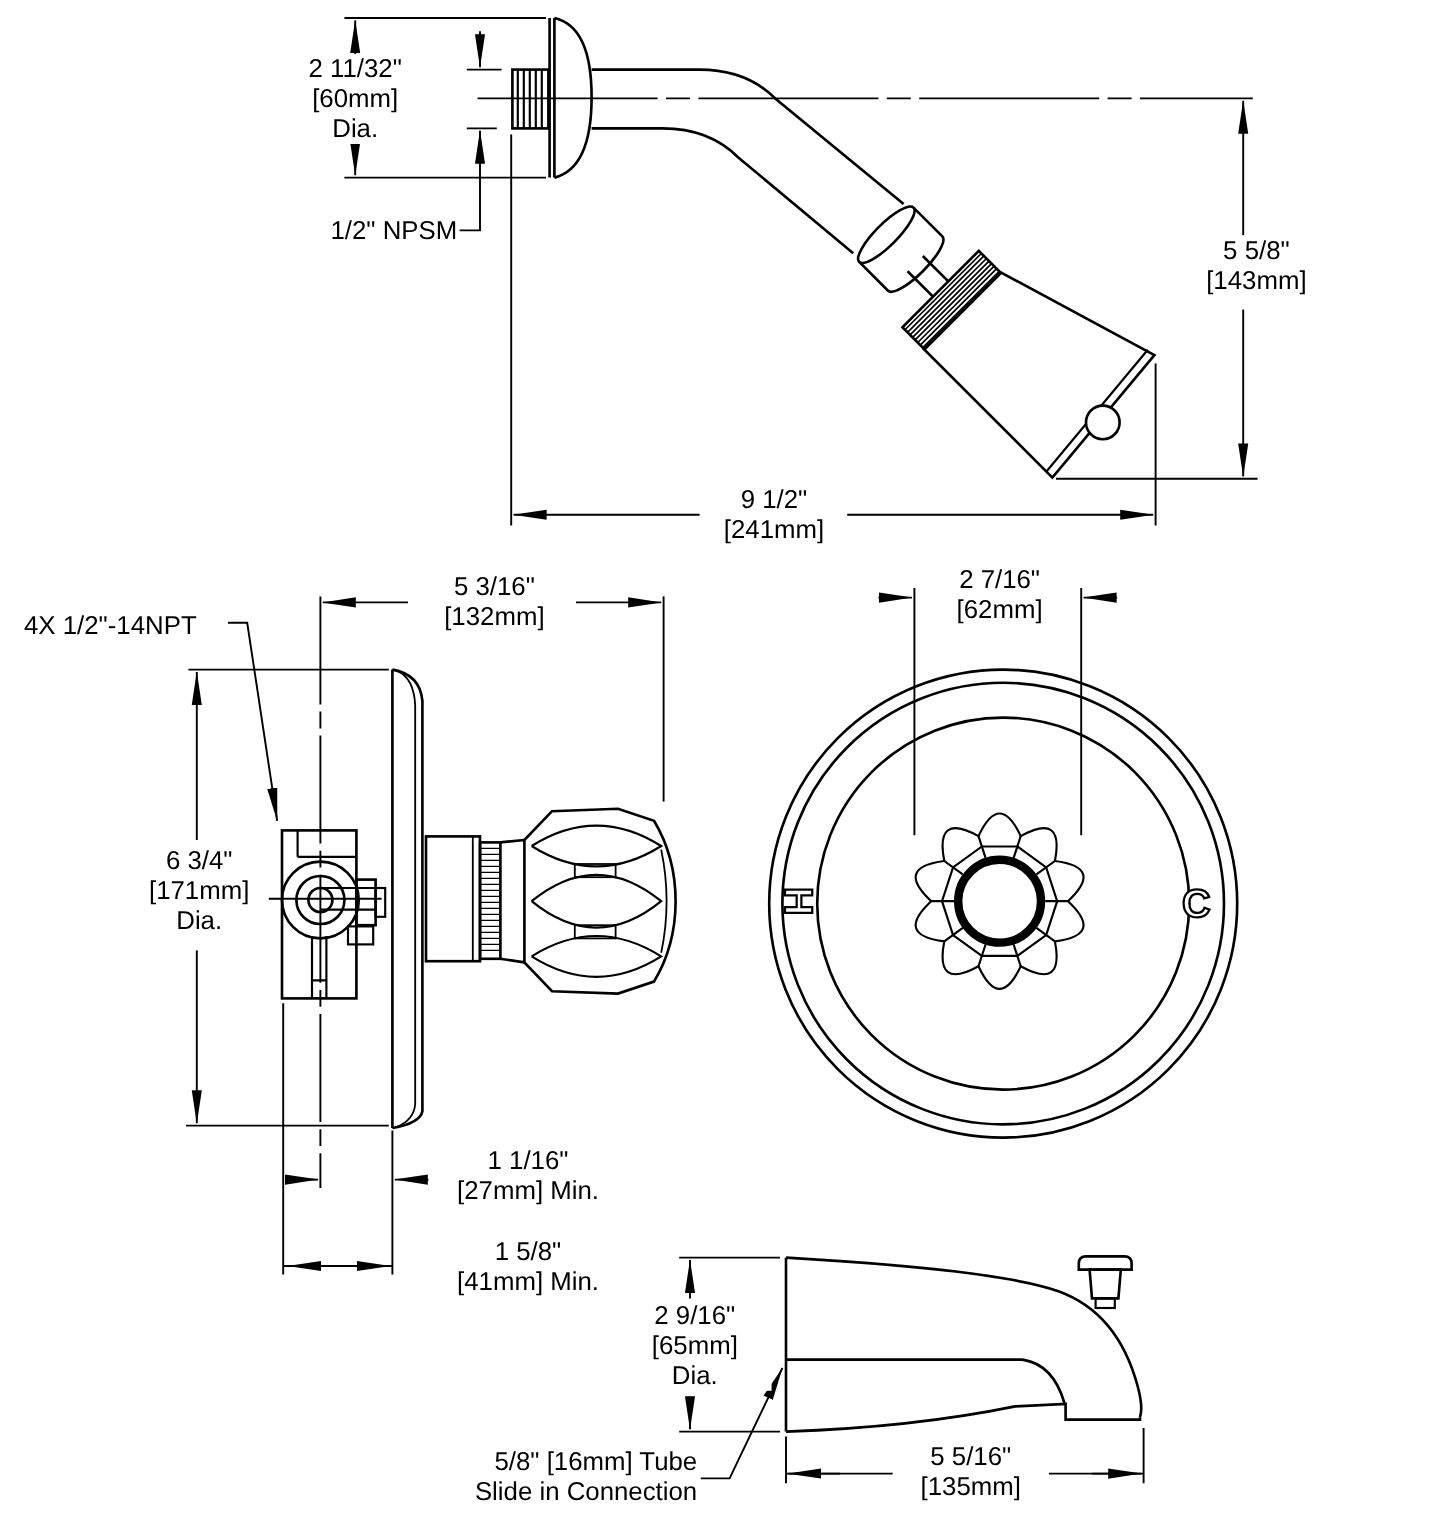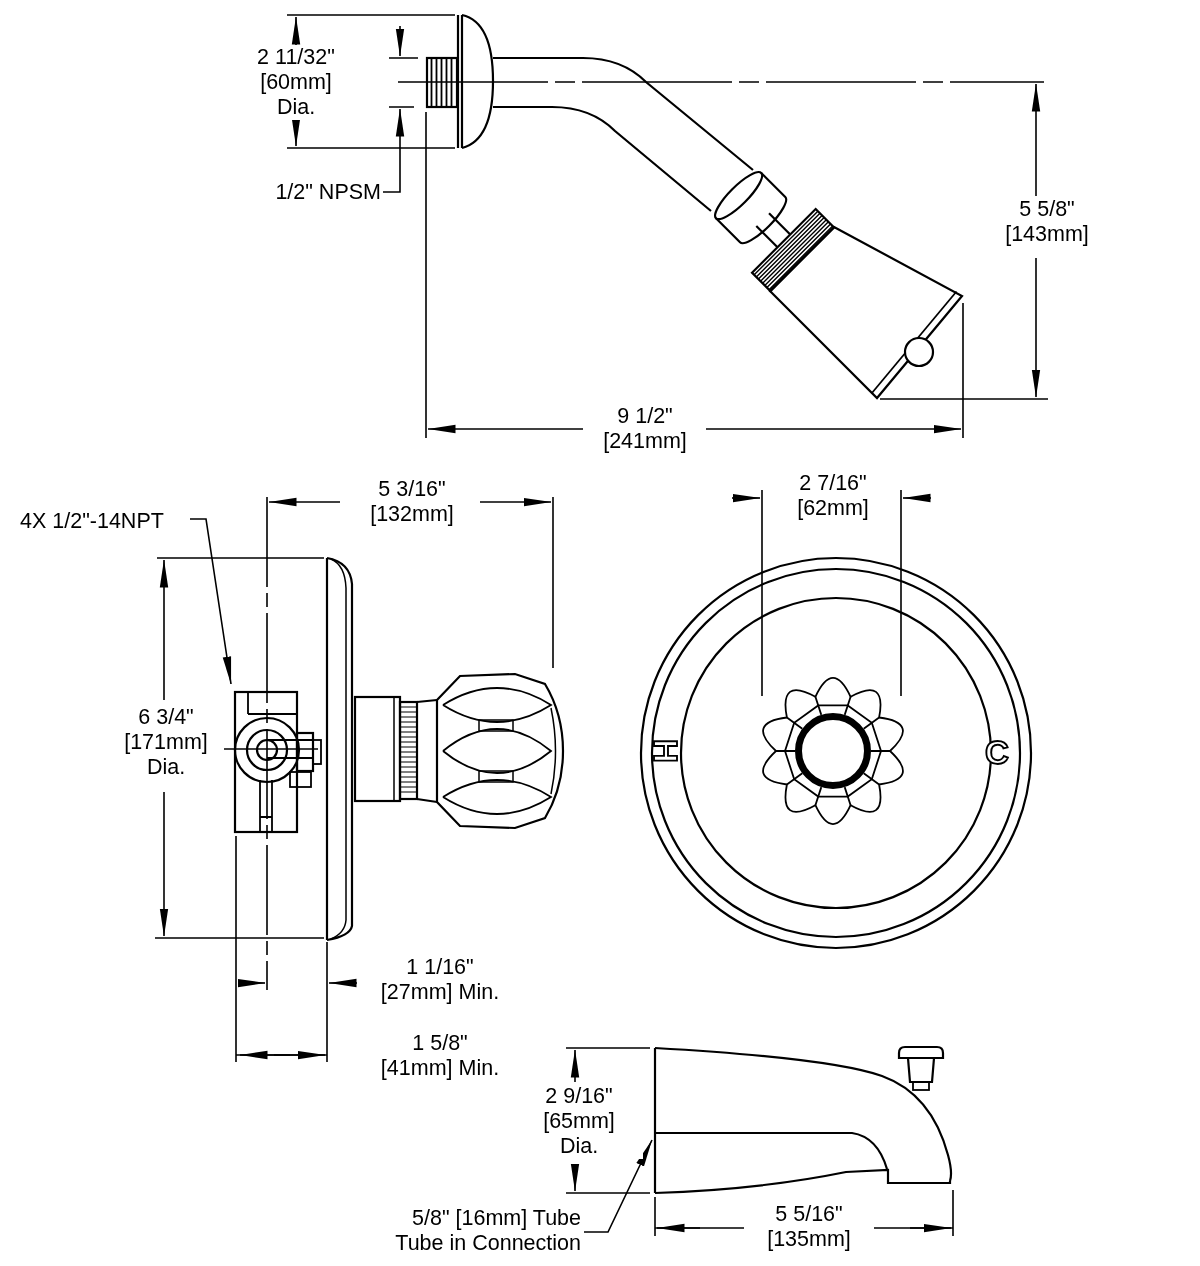--- a/index.html
+++ b/index.html
@@ -227,16 +227,16 @@
   <div>Dia.</div>
 </div>
 
 <div class="dim" style="left:744px;top:1202px;width:130px;">
   <div>5 5/16"</div>
   <div>[135mm]</div>
 </div>
 
 <div class="dim right" style="left:378px;top:1206px;width:203px;">
   <div>5/8" [16mm] Tube</div>
-  <div>Tube in Connection</div>
+  <div>Slide in Connection</div>
 </div>
 
 </div>
 
 </body></html>

